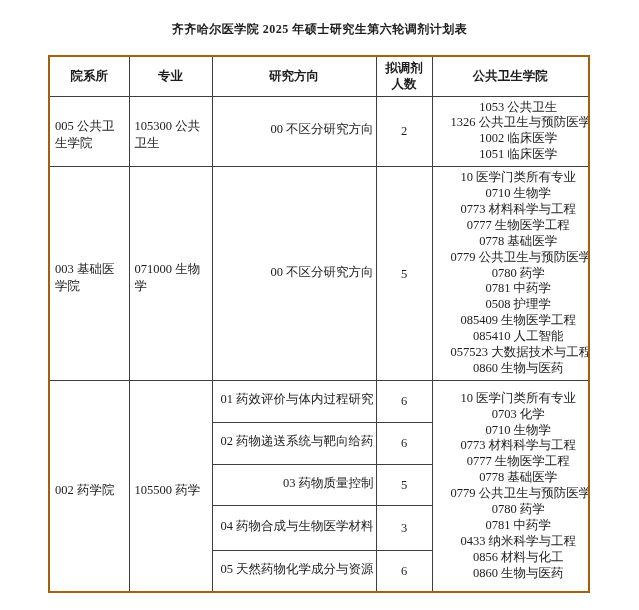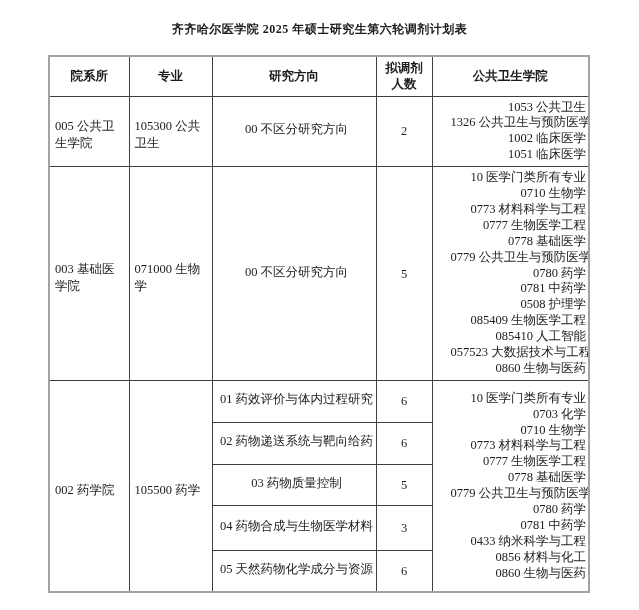--- a/index.html
+++ b/index.html
@@ -28,21 +28,21 @@
     font-weight: bold;
     line-height: 26px;
     letter-spacing: 0.5px;
     white-space: nowrap;
   }
   table.plan-table {
     border-collapse: collapse;
     table-layout: fixed;
     width: 540px;
     margin: 12px 0 0 48px;
-    border: 2px solid #a3a3a3;
+    border: 2px solid #a16207;
   }
   .plan-table th, .plan-table td {
     border: 1px solid #3f3f3f;
     vertical-align: middle;
     font-size: 12.5px;
     padding: 0;
     overflow: hidden;
   }
   .plan-table th {
     font-weight: bold;
@@ -50,30 +50,30 @@
     line-height: 16px;
     padding: 2px 3px;
   }
   td.c-dept, td.c-major {
     text-align: left;
     padding: 10px 2px 2px 5px;
     line-height: 17px;
     margin-left: 43px;
   }
   td.c-dir {
-    text-align: center;
+    text-align: right;
     padding: 2px 2px 6px 7px;
     line-height: 16px;
   }
   td.c-quota {
     text-align: center;
     line-height: 16px;
   }
   td.c-first {
-    text-align: right;
+    text-align: center;
     padding: 3px 2px 3px 18px;
     line-height: 15.9px;
   }
   .fc-line {
     white-space: nowrap;
   }
 </style>
 </head>
 <body>
 

